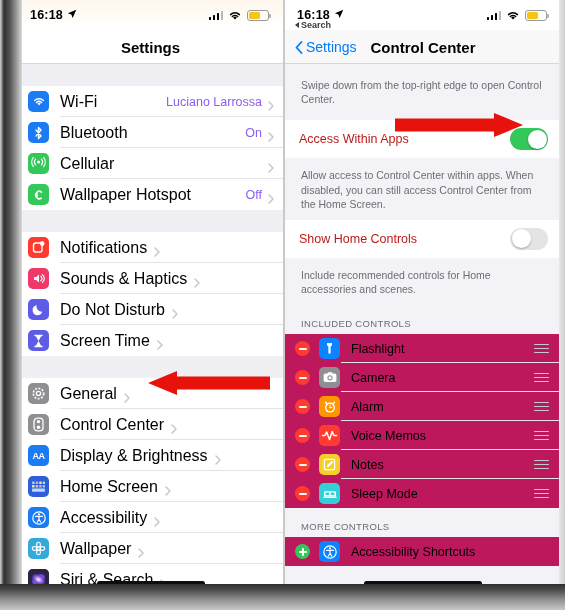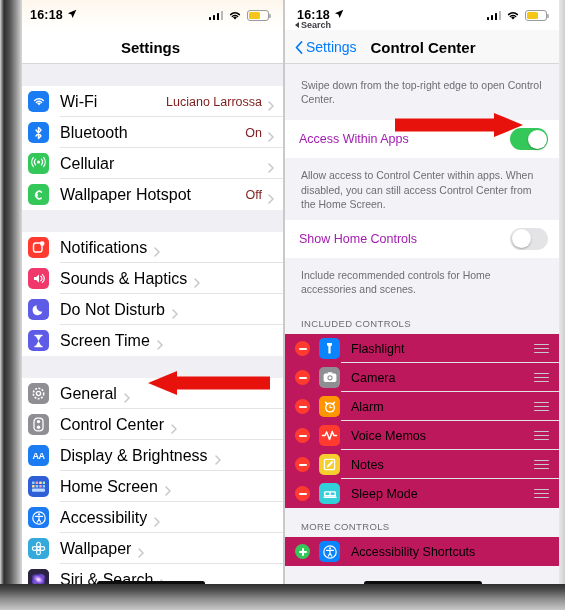--- a/index.html
+++ b/index.html
@@ -141,21 +141,21 @@
     color: #fff;
     overflow: hidden;
   }
   .row-label {
     margin-left: 11px;
     font-size: 16px; color: #000;
     white-space: nowrap;
   }
   .row-value {
     margin-left: auto;
-    font-size: 12.5px; color: #7f1d1d;
+    font-size: 12.5px; color: #8b5cf6;
     white-space: nowrap;
   }
   .chev {
     margin-left: 7px; margin-right: 9px;
     width: 6px; height: 10px; flex: 0 0 6px;
   }
   .row-value + .chev { margin-left: 6px; }
 
   
   .footnote {
@@ -163,21 +163,21 @@
     font-size: 10.5px; line-height: 1.35; color: #6d6d72;
     background: #f2f2f7;
   }
   .footnote.top-note { padding-top: 14px; padding-bottom: 14px; }
 
   .switch-row {
     display: flex; align-items: center;
     height: 38px; padding: 0 13px 0 14px;
     background: #ffffff;
   }
-  .switch-row .sw-label { font-size: 12.5px; color: #a21caf; }
+  .switch-row .sw-label { font-size: 12.5px; color: #b91c1c; }
   .switch {
     margin-left: auto;
     width: 38px; height: 22px; border-radius: 11px;
     position: relative;
     background: #e4e4e6;
   }
   .switch.on { background: #34c759; }
   .switch .knob {
     position: absolute; top: 1.5px; left: 1.5px;
     width: 19px; height: 19px; border-radius: 50%;

